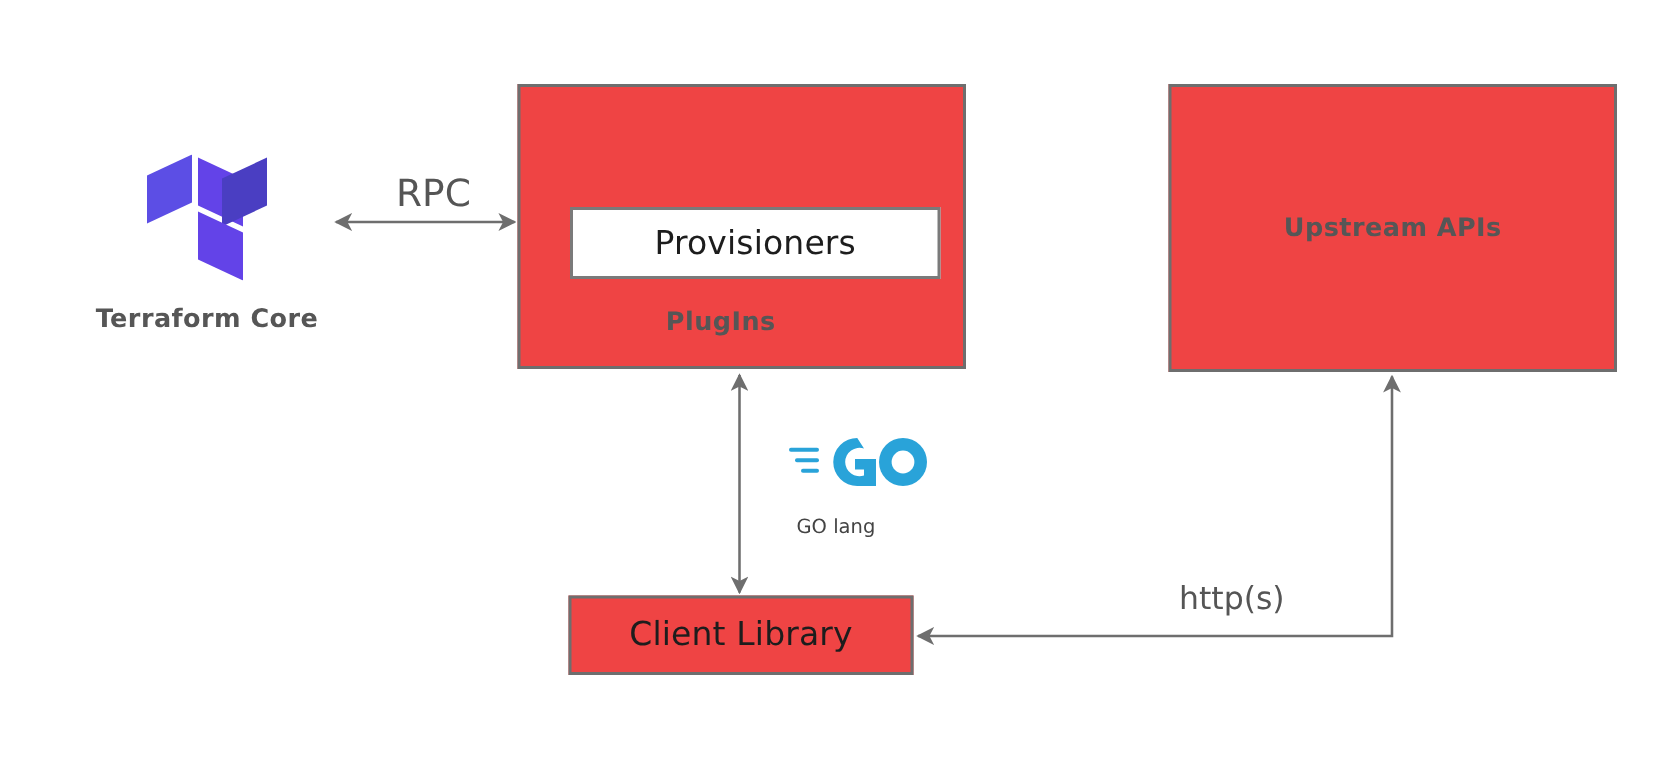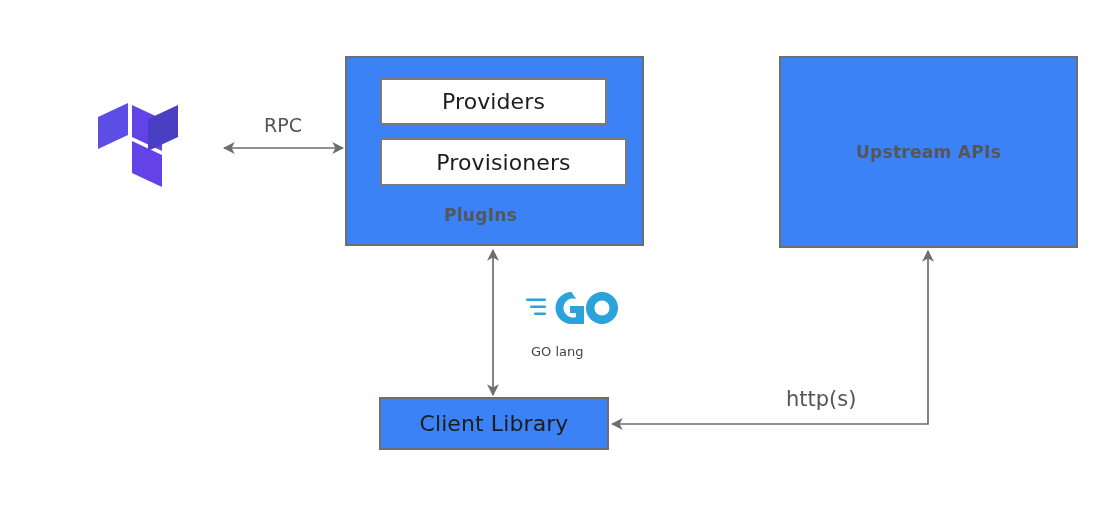--- a/index.html
+++ b/index.html
@@ -14,21 +14,21 @@
     background: #ffffff;
     font-family: "DejaVu Sans", sans-serif;
     overflow: hidden;
   }
 
   
   .box {
     position: absolute;
     box-sizing: border-box;
     border: 2px solid #6e6e6e;
-    background: #3b82f6;
+    background: #ef4444;
   }
   .box-inner {
     position: absolute;
     box-sizing: border-box;
     border: 2px solid #7a7a7a;
     background: #ffffff;
     display: flex;
     align-items: center;
     justify-content: center;
   }
@@ -123,26 +123,24 @@
       <polygon points="0,14 30,0 30,32 0,46" fill="#5c4ee5"></polygon>
 
       <polygon points="34,2 64,16 64,48 34,34" fill="#6343e8"></polygon>
 
       <polygon points="68,16 98,2 98,34 68,48" fill="#4a3ec2" transform="translate(-18,0)"></polygon>
 
       <polygon points="34,38 64,52 64,84 34,70" fill="#6343e8"></polygon>
     </svg>
   </div>
 
+  <div class="bold-label" style="left:54px; top:203px; width:168px;">Terraform Core</div>
 
   <div class="box" style="left:345px; top:56px; width:299px; height:190px;"></div>
 
-  <div class="box-inner" style="left:380px; top:78px; width:227px; height:47px;">
-    <span class="plain-label">Providers</span>
-  </div>
 
   <div class="box-inner" style="left:380px; top:138px; width:247px; height:48px;">
     <span class="plain-label">Provisioners</span>
   </div>
 
   <div class="bold-label" style="left:345px; top:205px; width:271px;">PlugIns</div>
 
   <div class="box" style="left:779px; top:56px; width:299px; height:192px;"></div>
   <div class="center-text" style="left:779px; top:56px; width:299px; height:192px;">
     <span class="bold-label" style="position:static;">Upstream APIs</span>
@@ -171,17 +169,17 @@
       <circle cx="76" cy="20" r="7.6" fill="#ffffff"></circle>
     </svg>
   </div>
 
   <div class="edge-label" style="left:531px; top:344px; font-size:13px; color:#444;">GO lang</div>
 
   <div class="box" style="left:379px; top:397px; width:230px; height:53px; display:flex; align-items:center; justify-content:center;">
     <span class="plain-label">Client Library</span>
   </div>
 
-  <div class="edge-label" style="left:264px; top:114px; font-size:19px;">RPC</div>
+  <div class="edge-label" style="left:264px; top:114px; font-size:25px;">RPC</div>
 
   <div class="edge-label" style="left:786px; top:387px; font-size:21px;">http(s)</div>
 
 </div>
 
 </body></html>

